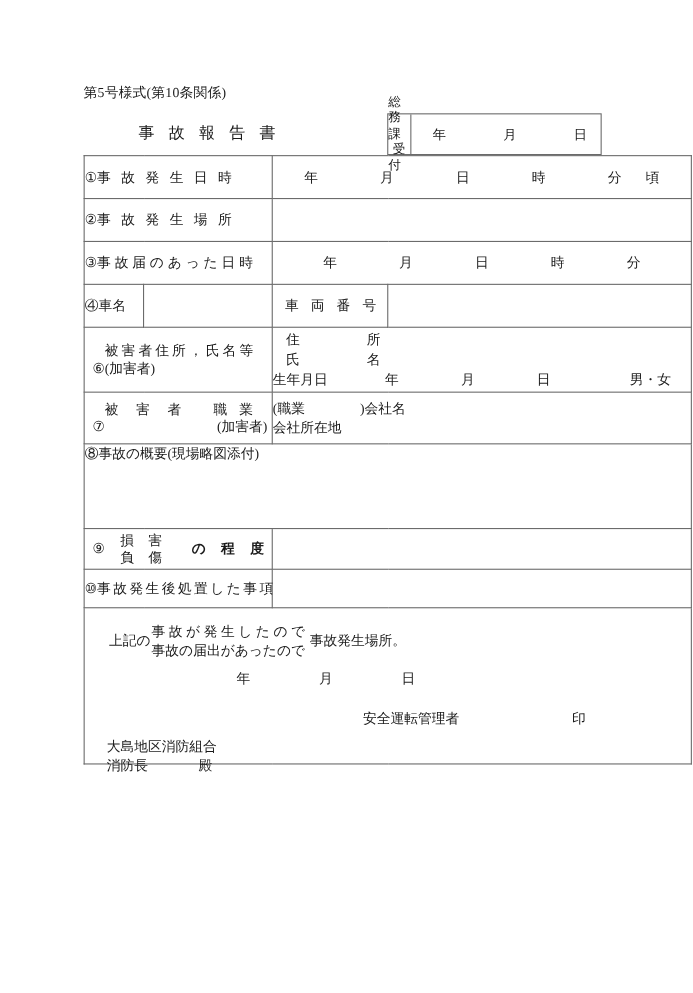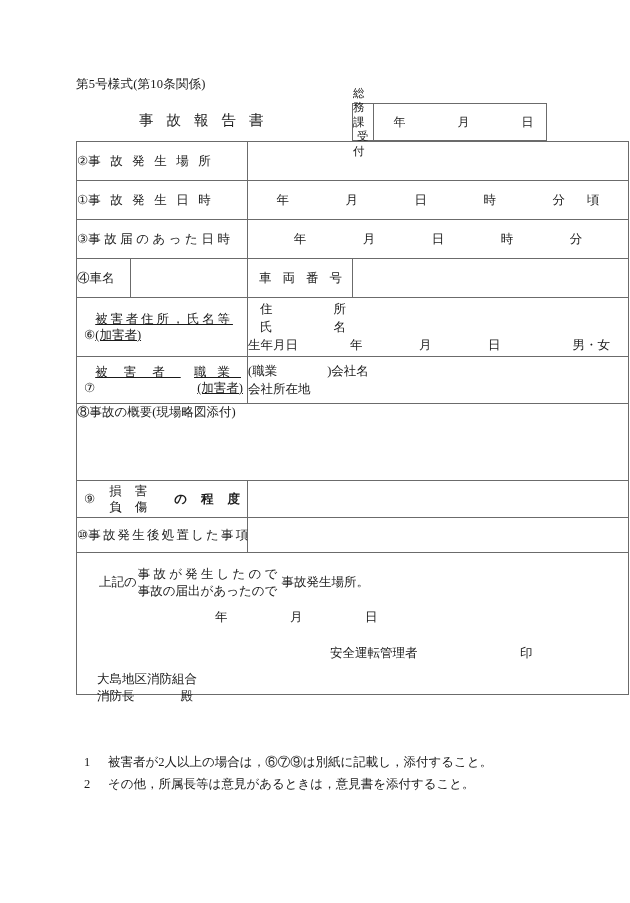--- a/index.html
+++ b/index.html
@@ -34,21 +34,21 @@
   
   .header-band {
     position: absolute;
     left: 76px;
     top: 103px;
     width: 471px;
     height: 38px;
   }
   .doc-title {
     position: absolute;
-    left: 63px;
+    left: 50px;
     top: 8px;
     font-size: 14.5px;
     letter-spacing: 13px;
     white-space: nowrap;
   }
   .receipt-box {
     position: absolute;
     left: 276px;
     top: 0px;
     width: 195px;
@@ -130,21 +130,20 @@
     padding: 0 4px 0 7px;
     white-space: nowrap;
   }
   .stack .mark {
     flex: 0 0 auto;
     padding-bottom: 1px;
   }
   .stack .lines {
     flex: 1 1 auto;
     line-height: 1.32;
-    text-decoration: underline;
   }
   .stack .lines .l1 { display: block; }
   .stack .lines .l2 { display: block; }
 
   
   .nine {
     display: flex;
     align-items: center;
     padding: 0 4px 0 7px;
     white-space: nowrap;
@@ -265,33 +264,33 @@
     <colgroup>
       <col style="width:54px">
       <col style="width:117px">
       <col style="width:105px">
       <col style="width:276px">
     </colgroup>
     <tbody>
 
       <tr>
         <td colspan="2" class="lbl" style="height:38px;">
+          <span class="spread"><span class="num">①</span><span style="letter-spacing:9.5px;">事故発生日時</span></span>
+        </td>
+        <td colspan="2">
+          <div class="date-strip">年　月　日　時　分頃</div>
+        </td>
+      </tr>
+
+      <tr>
+        <td colspan="2" class="lbl" style="height:38px;">
           <span class="spread"><span class="num">②</span><span style="letter-spacing:9.5px;">事故発生場所</span></span>
         </td>
         <td colspan="2" class="cell-pad">
           <span></span>
-        </td>
-      </tr>
-
-      <tr>
-        <td colspan="2" class="lbl" style="height:38px;">
-          <span class="spread"><span class="num">①</span><span style="letter-spacing:9.5px;">事故発生日時</span></span>
-        </td>
-        <td colspan="2">
-          <div class="date-strip">年　月　日　時　分頃</div>
         </td>
       </tr>
 
       <tr>
         <td colspan="2" class="lbl" style="height:38px;">
           <span class="spread"><span class="num">③</span><span style="letter-spacing:3.5px;">事故届のあった日時</span></span>
         </td>
         <td colspan="2">
           <div class="date-strip2">年　月　日　時　分</div>
         </td>
@@ -400,18 +399,14 @@
               <span class="a1" style="display:block;">大島地区消防組合</span>
               <span class="a2" style="display:block;"><span>消防長</span><span class="dono">殿</span></span>
             </div>
           </div>
         </td>
       </tr>
 
     </tbody>
   </table>
 
-  <div class="notes">
-    <span class="note"><span class="n">1</span><span>被害者が2人以上の場合は，⑥⑦⑨は別紙に記載し，添付すること。</span></span>
-    <span class="note"><span class="n">2</span><span>その他，所属長等は意見があるときは，意見書を添付すること。</span></span>
-  </div>
 
 </div>
 
 </body></html>

